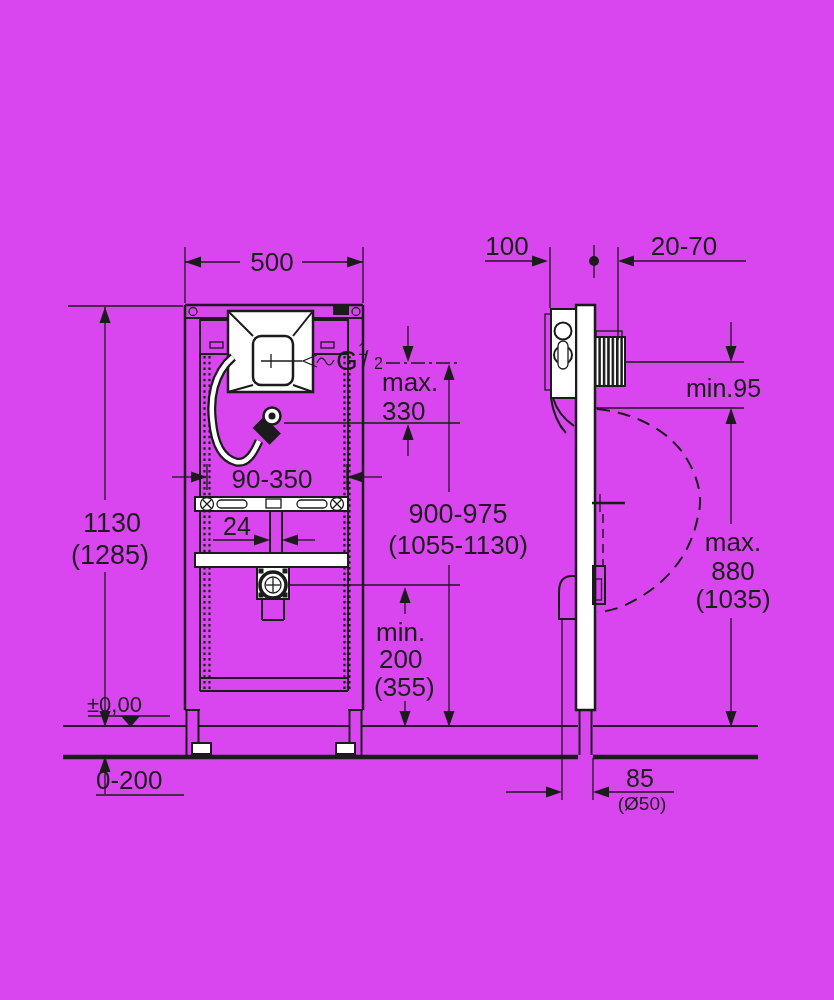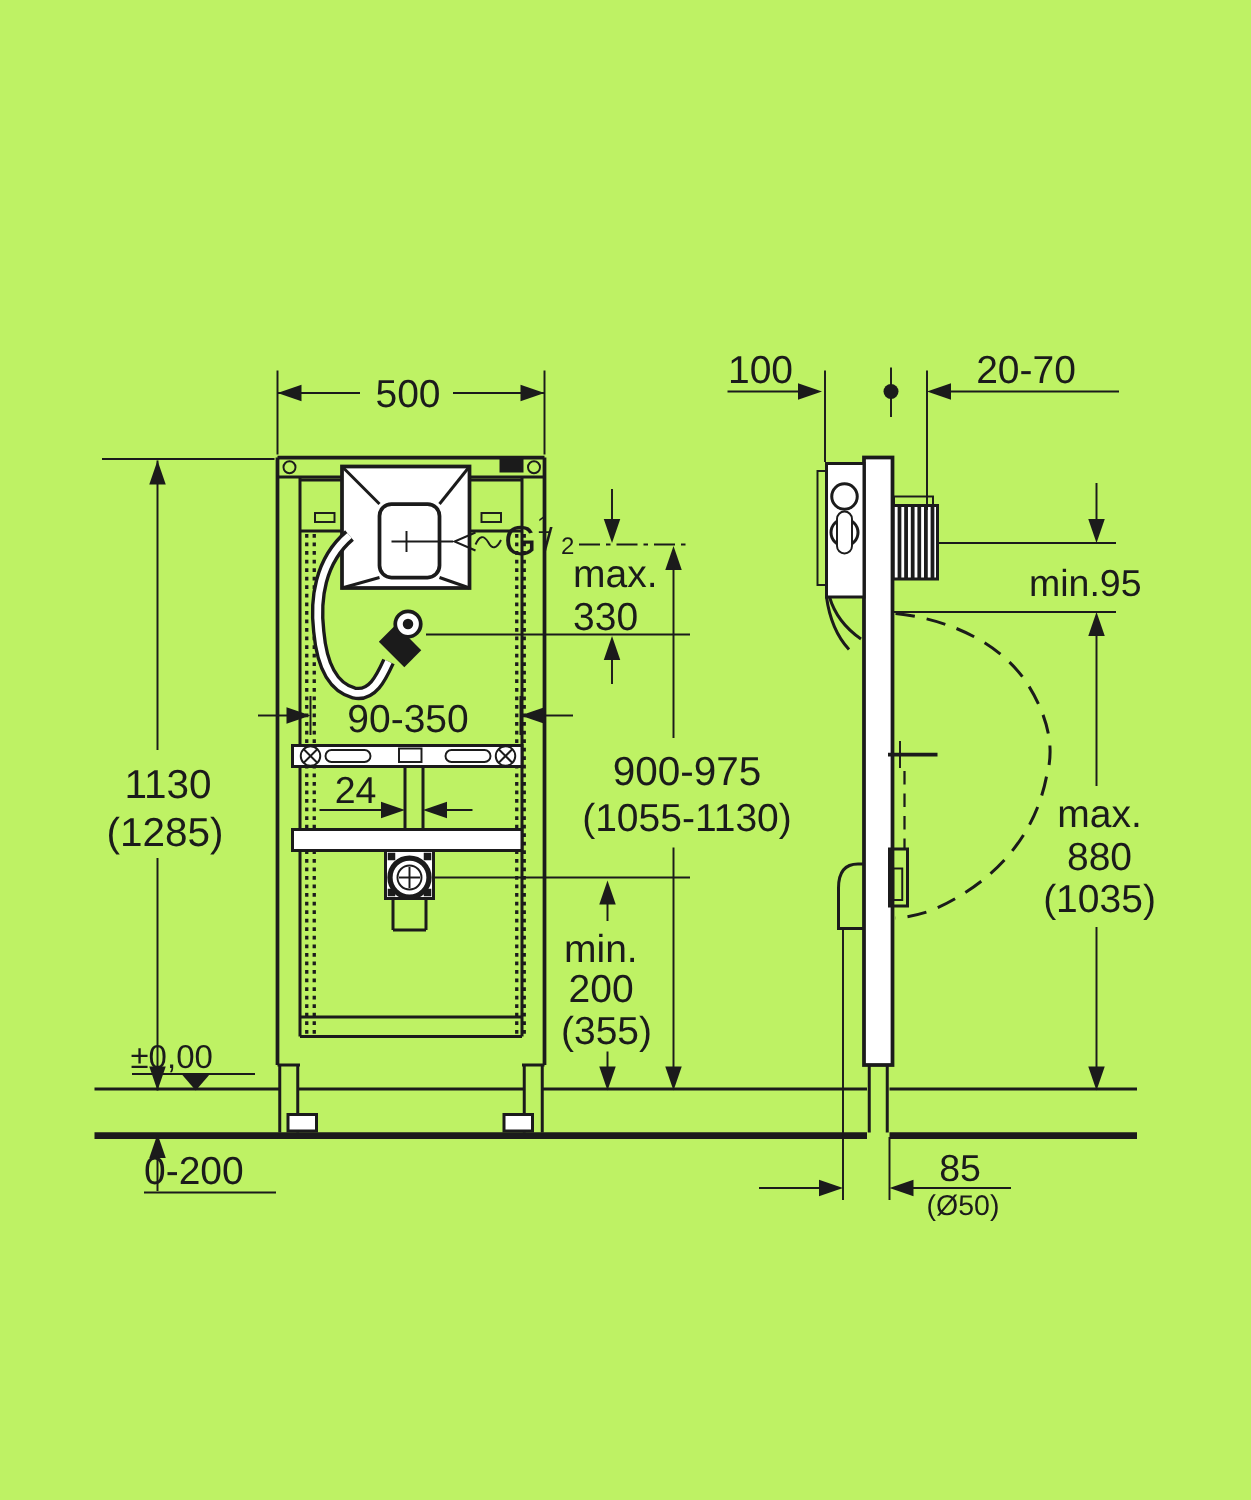--- a/index.html
+++ b/index.html
@@ -1,16 +1,16 @@
 <!DOCTYPE html>
 <html><head>
 <meta charset="utf-8">
 <style>
   html,body{margin:0;padding:0;background:#ffffff;}
-  .stage{position:relative;width:834px;height:1000px;background:#bef264;overflow:hidden;font-family:"Liberation Sans",sans-serif;}
+  .stage{position:relative;width:834px;height:1000px;background:#d946ef;overflow:hidden;font-family:"Liberation Sans",sans-serif;}
   svg{position:absolute;left:0;top:0;}
   svg text{fill:#1b1b1b;font-family:"Liberation Sans",sans-serif;}
   .ln{stroke:#1b1b1b;stroke-width:2;fill:none;}
   .ln25{stroke:#1b1b1b;stroke-width:2.5;fill:none;}
   .thin{stroke:#1b1b1b;stroke-width:1.3;fill:none;}
   .thick{stroke:#1b1b1b;stroke-width:4.5;fill:none;}
   .fillb{fill:#1b1b1b;stroke:none;}
   .wh{fill:#ffffff;}
   .dotted{stroke:#1b1b1b;stroke-width:2.2;fill:none;stroke-dasharray:2.5 3.2;}
   .dash{stroke:#1b1b1b;stroke-width:2;fill:none;stroke-dasharray:13 8;}

